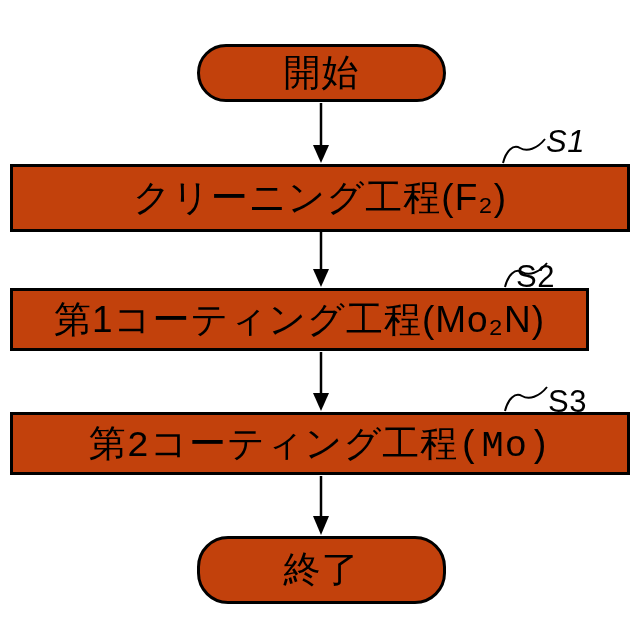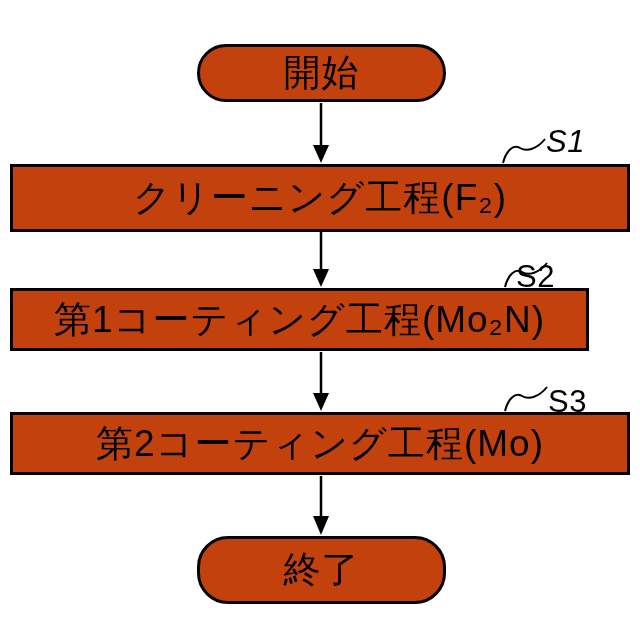--- a/index.html
+++ b/index.html
@@ -76,18 +76,18 @@
   </svg>
 
   <div class="node terminal" style="left:197px; top:44px; width:249px; height:58px;">開始</div>
 
   <div class="node process" style="left:10px; top:164px; width:620px; height:68px;">クリーニング工程(F₂)</div>
   <div class="ref-label" style="left:546px; top:124px;font-style:italic;">S1</div>
 
   <div class="node process" style="left:10px; top:288px; width:579px; height:63px;">第1コーティング工程(Mo₂N)</div>
   <div class="ref-label" style="left:516px; top:248px;margin-top:11px;">S2</div>
 
-  <div class="node process" style="left:10px; top:412px; width:620px; height:63px;">第2コーティング工程(Mo)</div>
+  <div class="node process" style="left:10px; top:412px; width:620px; height:63px;font-family:Liberation Mono, monospace;">第2コーティング工程(Mo)</div>
   <div class="ref-label" style="left:548px; top:384px;">S3</div>
 
   <div class="node terminal" style="left:197px; top:536px; width:249px; height:68px;">終了</div>
 
 </div>
 
 </body></html>

